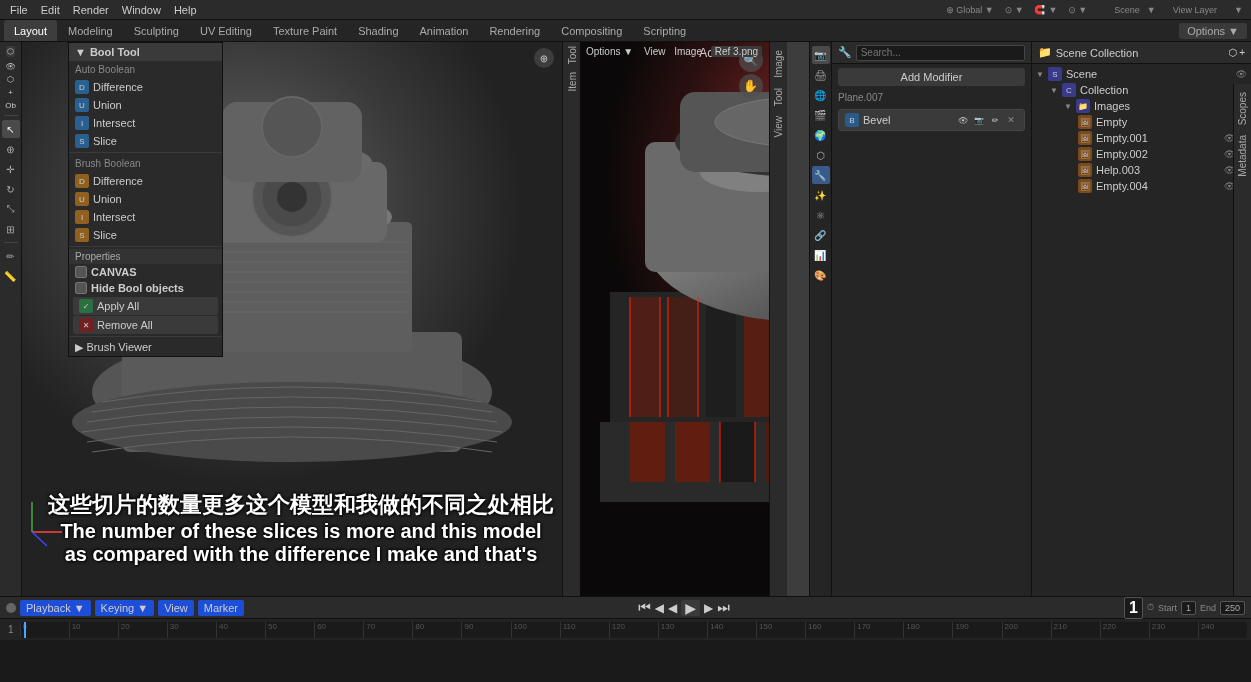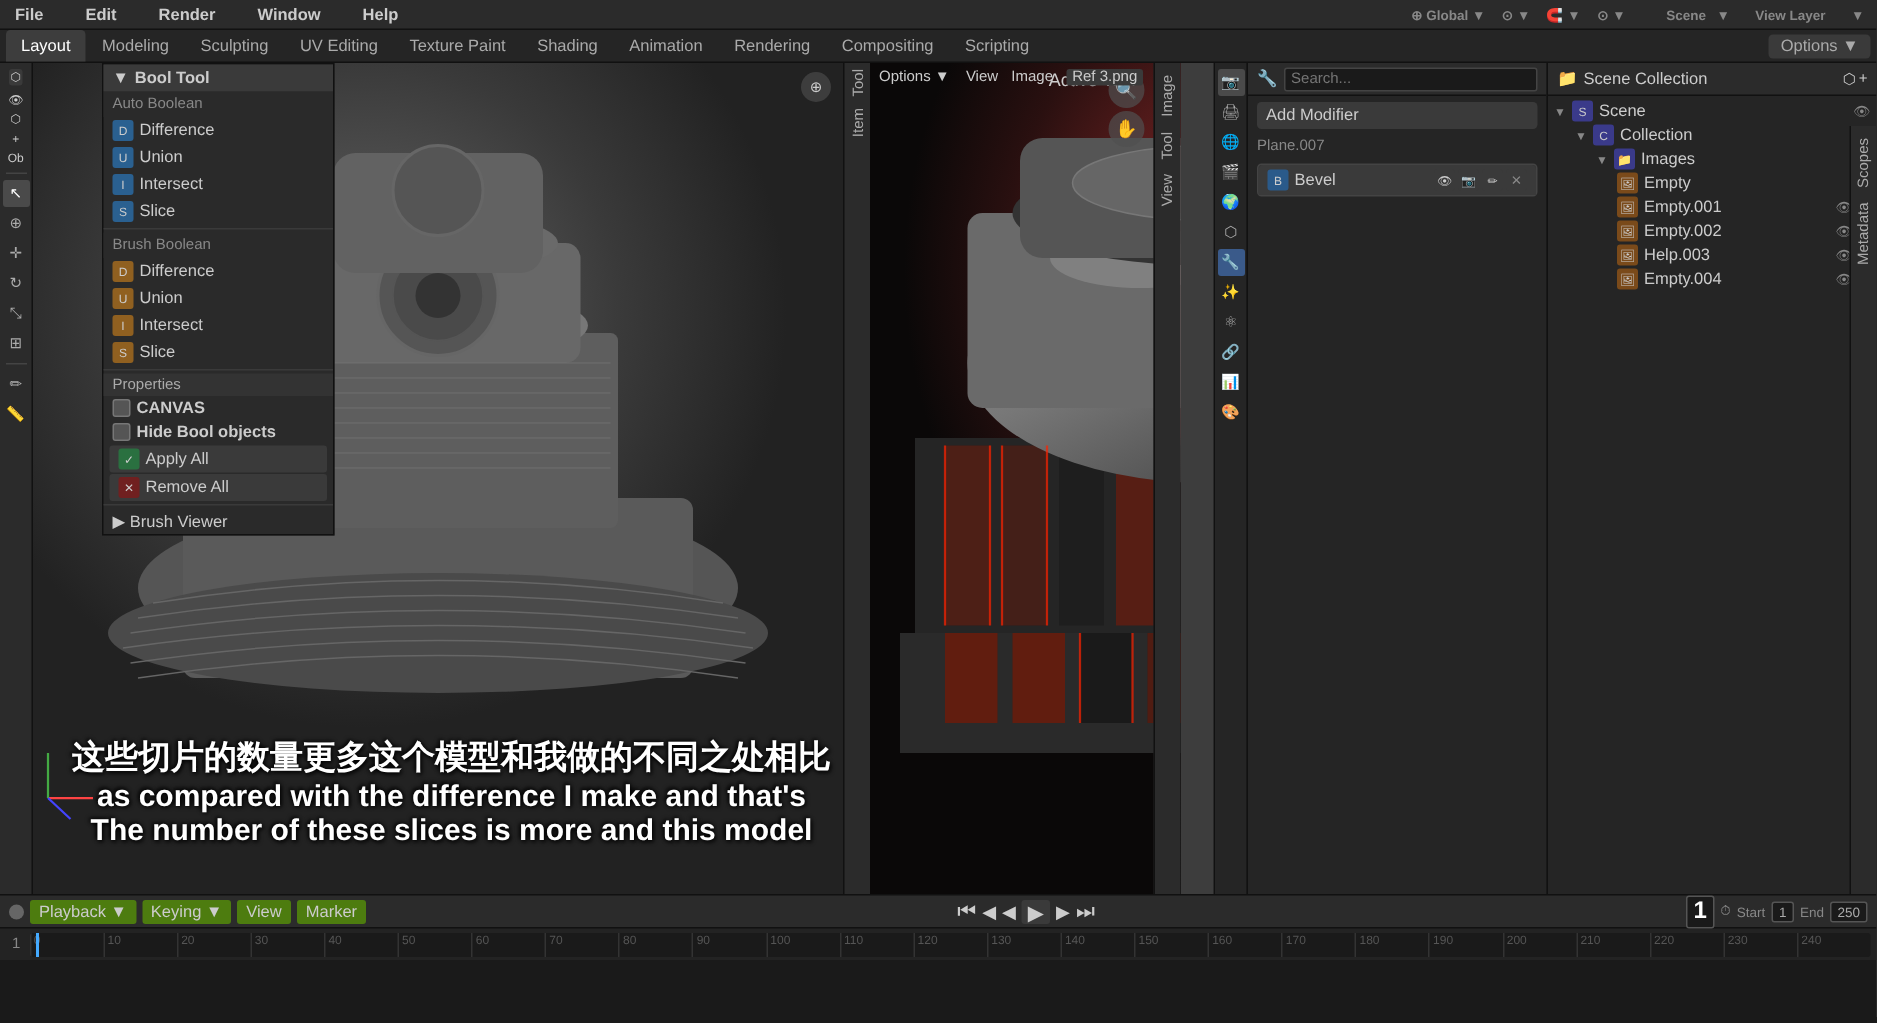--- a/index.html
+++ b/index.html
@@ -15,22 +15,21 @@
     }
 
     
     #top-menu {
       height: 20px;
       background: #2b2b2b;
       display: flex;
       align-items: center;
       border-bottom: 1px solid #111;
       padding: 0 4px;
-      gap: 16px;
-      font-weight: bold;
+      gap: 1px;
     }
     .menu-item {
       padding: 0 6px;
       height: 100%;
       display: flex;
       align-items: center;
       font-size: 11px;
       color: #ccc;
       cursor: pointer;
     }
@@ -362,20 +361,21 @@
     }
     .prop-modifier-section {
       padding: 4px 6px;
     }
     .prop-modifier-btn {
       background: #3a3a3a;
       border-radius: 3px;
       padding: 3px 6px;
       font-size: 11px;
       cursor: pointer;
+      text-align: center;
     }
     .prop-object-name {
       padding: 2px 6px;
       font-size: 10px;
       color: #888;
     }
     .prop-modifier-card {
       margin: 4px 6px;
       background: #333;
       border-radius: 3px;
@@ -432,21 +432,21 @@
       align-items: center;
       padding: 0 6px;
       gap: 4px;
       font-size: 11px;
     }
     .bottom-btn {
       padding: 0 6px;
       height: 16px;
       display: flex;
       align-items: center;
-      background: #4d7c0f;
+      background: #1d4ed8;
       border-radius: 2px;
       cursor: pointer;
       gap: 2px;
     }
 
     
     #timeline {
       height: 22px;
       background: #232323;
       border-top: 1px solid #111;
@@ -720,22 +720,22 @@
           </div>
         </div>
 
         <div style="position:absolute; right:0; top:0; height:100%; display:flex; flex-direction:column; background:#2b2b2b; border-left:1px solid #111; width:18px;">
           <div class="v-label">Tool</div>
           <div class="v-label">Item</div>
         </div>
 
         <div id="subtitle-area">
           <div class="subtitle-cn">这些切片的数量更多这个模型和我做的不同之处相比</div>
+          <div class="subtitle-en">The number of these slices is more and this model</div>
           <div class="subtitle-en">as compared with the difference I make and that's</div>
-          <div class="subtitle-en">The number of these slices is more and this model</div>
         </div>
       </div>
     </div>
 
     <div id="viewport-right">
       <div class="viewport-bg-right" style="width:100%; height:100%;">
         <svg width="450" height="554" style="position:absolute;top:0;left:0;">
           <defs>
             <radialGradient id="rightBg" cx="55%" cy="25%">
               <stop offset="0%" stop-color="#aa4444"></stop>

